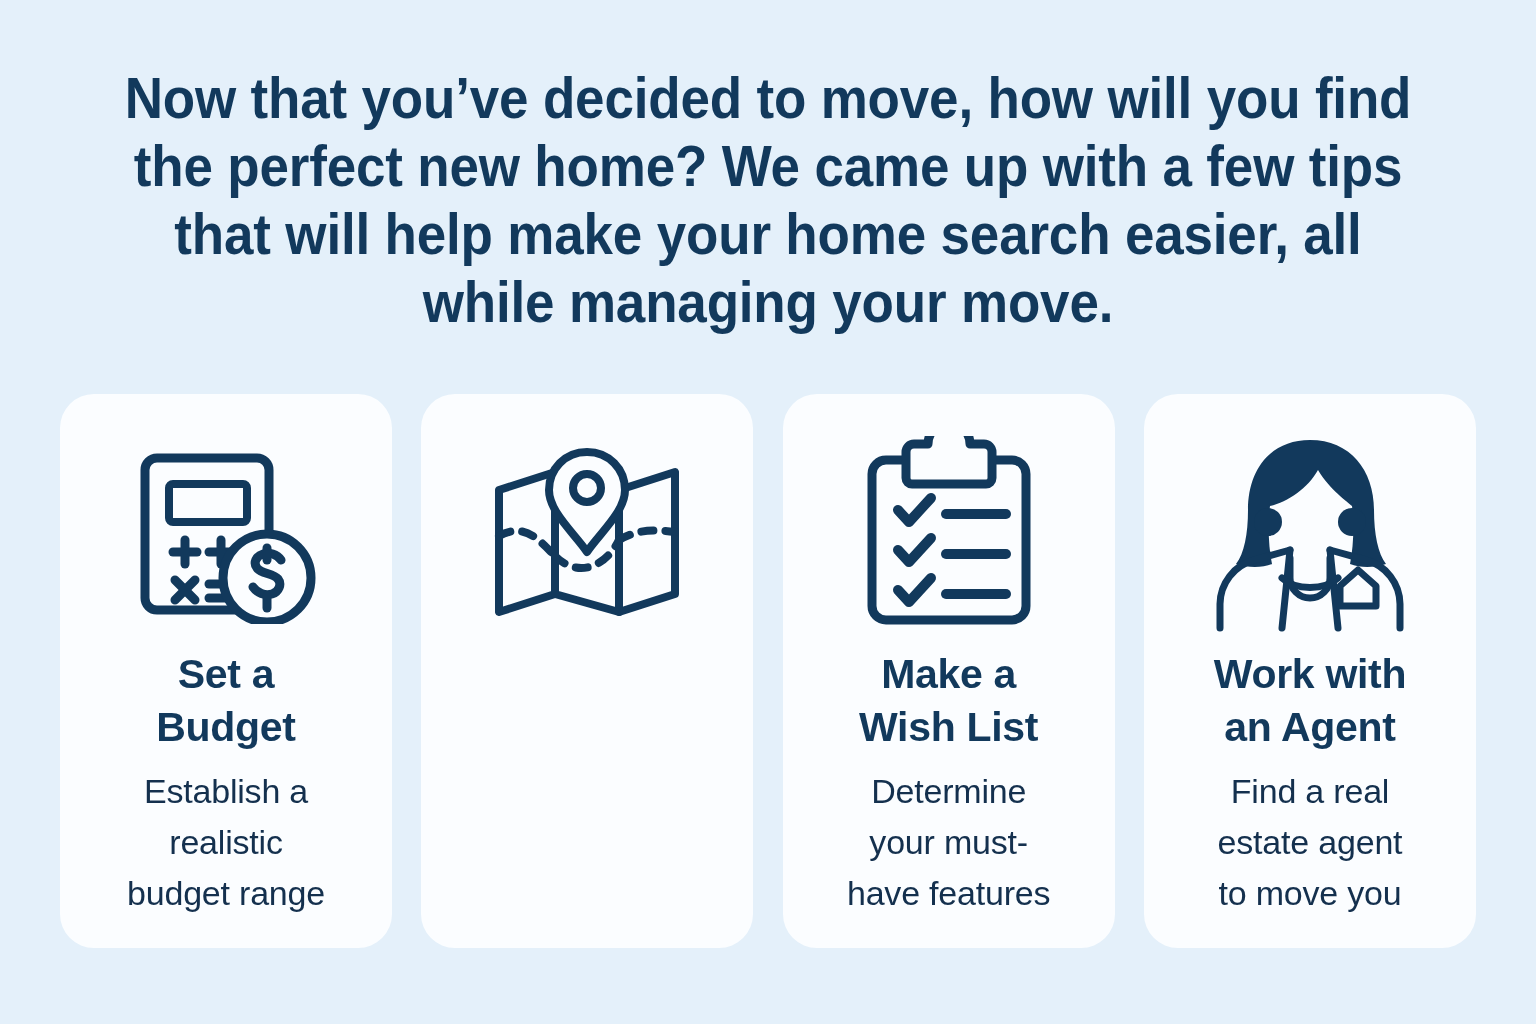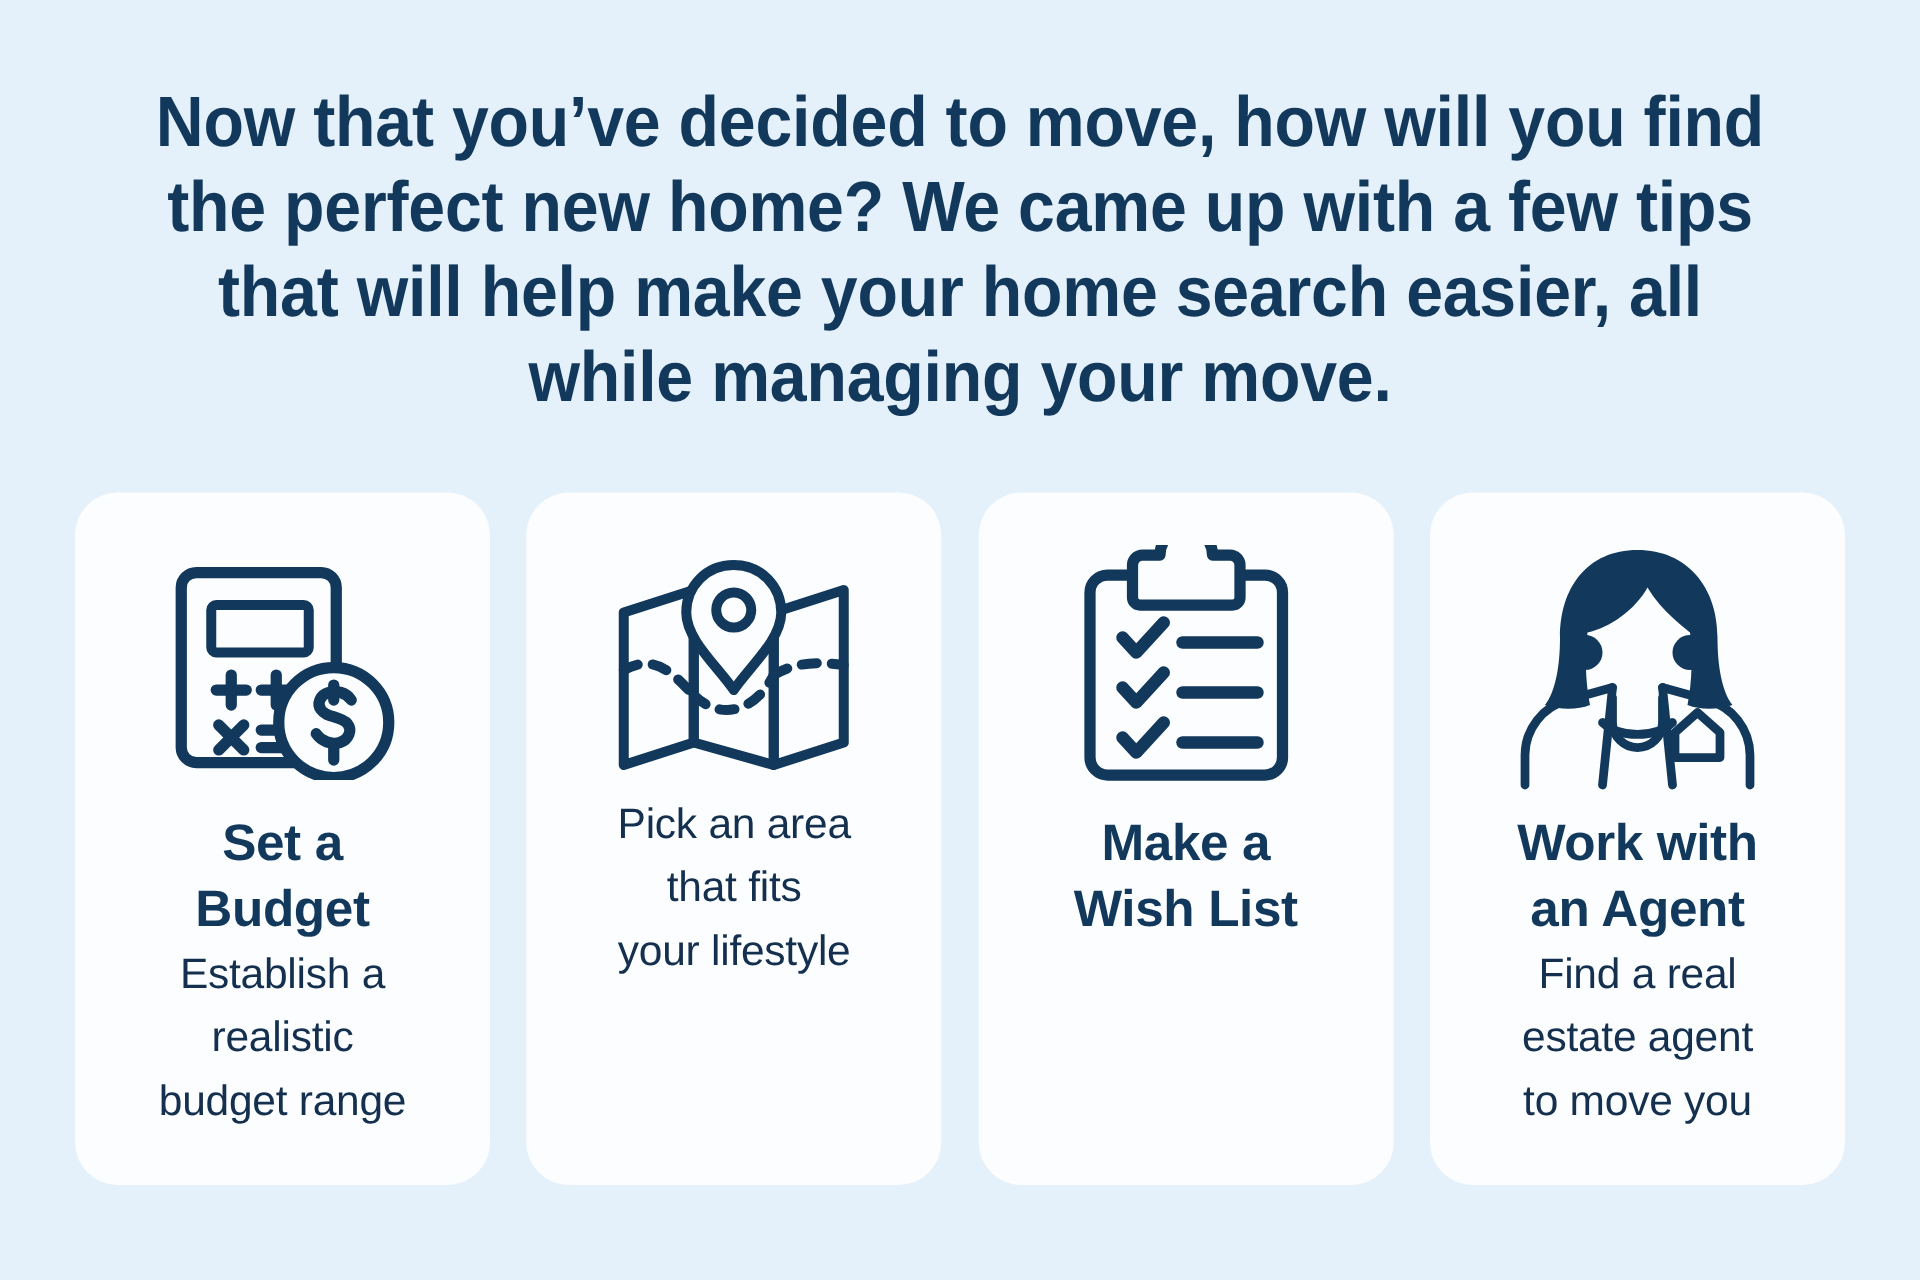--- a/index.html
+++ b/index.html
@@ -71,20 +71,21 @@
     font-size: 41px;
     line-height: 53px;
     font-weight: bold;
     text-align: center;
     color: #12395c;
     white-space: pre-line;
     letter-spacing: -0.3px;
   }
 
   .card-desc {
+    margin-top: 12px;
     font-size: 34px;
     line-height: 51px;
     font-weight: normal;
     text-align: center;
     color: #14304e;
     white-space: pre-line;
     letter-spacing: -0.2px;
   }
 </style>
 </head>
@@ -144,23 +145,20 @@
         <g stroke-dasharray="12 12" stroke-width="8">
           <path d="M12 92 C38 78, 52 96, 68 112"></path>
           <path d="M68 112 C90 134, 118 124, 132 96"></path>
           <path d="M132 96 C152 84, 172 86, 188 88"></path>
         </g>
 
         <path d="M100 8 C78 8, 62 25, 62 46 C62 68, 88 90, 100 108 C112 90, 138 68, 138 46 C138 25, 122 8, 100 8 Z" fill="#fbfdff" stroke-width="8"></path>
         <circle cx="100" cy="44" r="14" fill="#fbfdff" stroke-width="8"></circle>
       </svg>
     </div>
-    <div class="card-desc">Pick an area
-that fits
-your lifestyle</div>
   </div>
 
   <div class="tip-card">
     <div class="card-icon">
       <svg width="178" height="196" viewBox="0 0 178 196" fill="none" stroke="#12395c" stroke-width="9" stroke-linecap="round" stroke-linejoin="round">
 
         <rect x="12" y="24" width="154" height="160" rx="14"></rect>
 
         <path d="M46 24 v-8 a8 8 0 0 1 8-8 h14 a21 21 0 0 1 42 0 h14 a8 8 0 0 1 8 8 v8 v18 a6 6 0 0 1 -6 6 h-74 a6 6 0 0 1 -6 -6 z" fill="#fbfdff"></path>
 
@@ -169,20 +167,23 @@
           <line x1="86" y1="78" x2="146" y2="78"></line>
           <path d="M38 114 l11 12 l22 -24"></path>
           <line x1="86" y1="118" x2="146" y2="118"></line>
           <path d="M38 154 l11 12 l22 -24"></path>
           <line x1="86" y1="158" x2="146" y2="158"></line>
         </g>
       </svg>
     </div>
     <div class="card-title">Make a
 Wish List</div>
+    <div class="card-desc">Determine
+your must-
+have features</div>
   </div>
 
   <div class="tip-card">
     <div class="card-icon">
       <svg width="196" height="196" viewBox="0 0 196 196" fill="none" stroke="#12395c" stroke-width="7" stroke-linecap="round" stroke-linejoin="round">
 
         <path d="M98 4 C58 4, 36 34, 36 74 C36 98, 32 118, 24 128 C36 132, 50 132, 60 128
                  C56 108, 56 86, 58 70 C76 66, 96 52, 106 34 C118 54, 136 66, 140 70
                  C142 86, 142 108, 138 128 C148 132, 162 132, 174 128
                  C166 118, 162 98, 162 74 C162 34, 138 4, 98 4 Z" fill="#12395c" stroke="none"></path>

